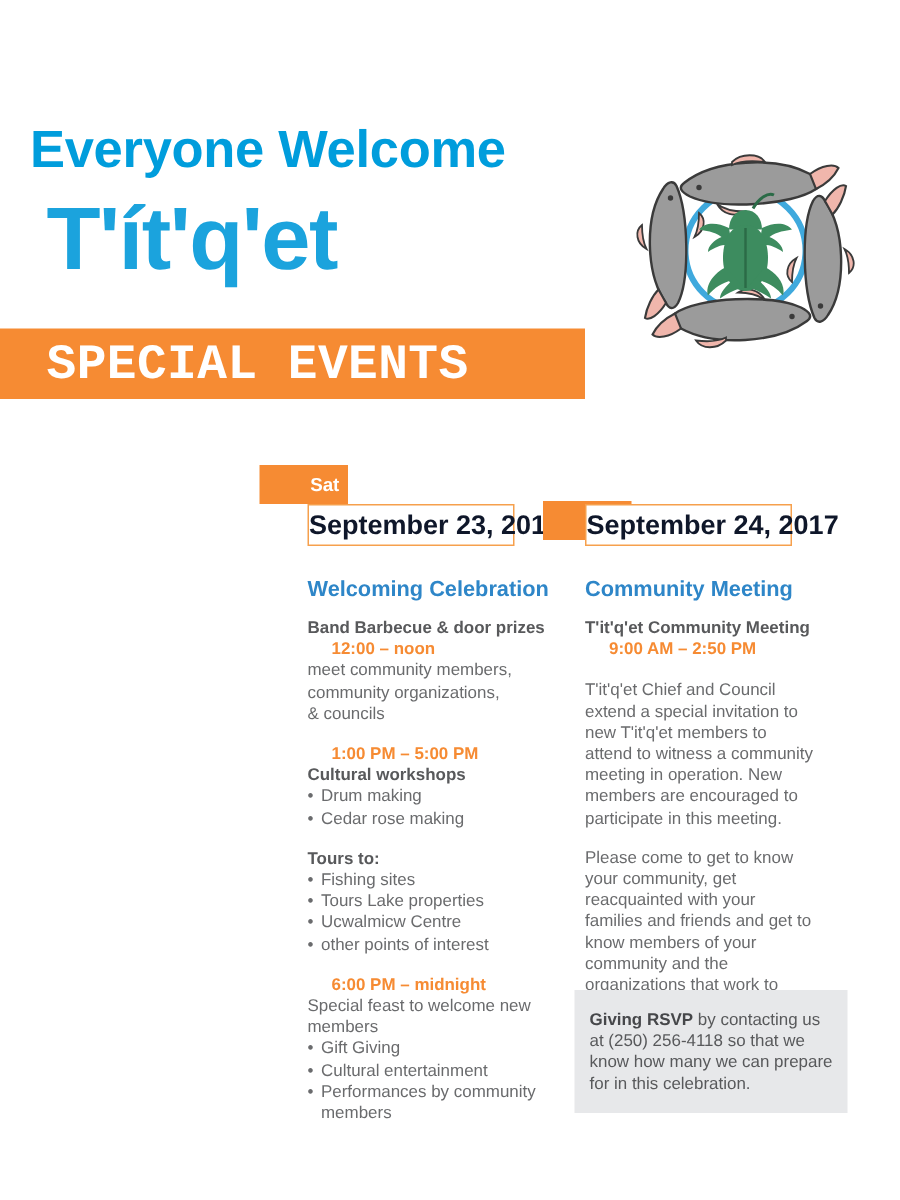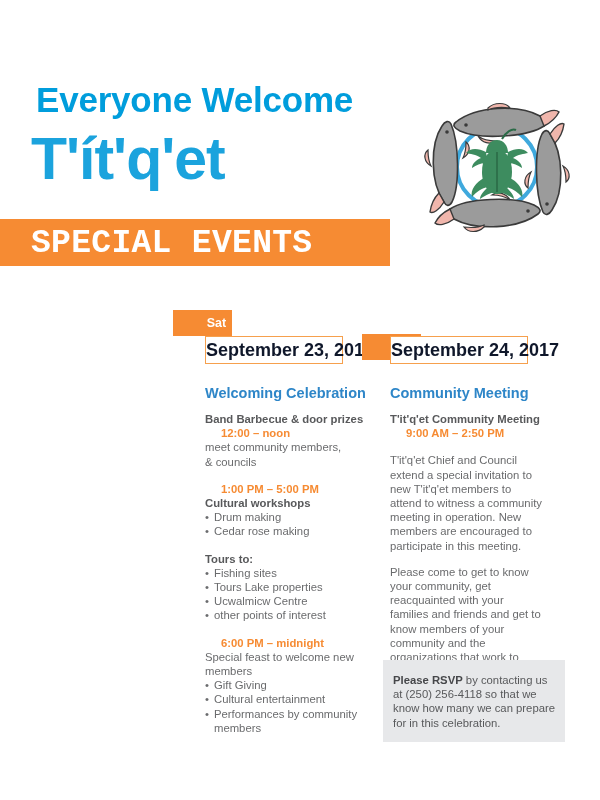--- a/index.html
+++ b/index.html
@@ -18,21 +18,21 @@
 
   
   #poster-header {
     position: absolute;
     left: 0; top: 0;
     width: 600px;
     height: 300px;
   }
   #headline-everyone {
     position: absolute;
-    left: 36px;
+    left: 20px;
     top: 80px;
     font-size: 35px;
     font-weight: bold;
     color: #009ddc;
     letter-spacing: -0.2px;
     white-space: nowrap;
   }
   #headline-titqet {
     position: absolute;
     left: 31px;
@@ -269,20 +269,21 @@
     <div class="date-box">September 23, 2017</div>
 
     <div class="section-heading">Welcoming Celebration</div>
 
     <div class="column-body">
 
       <div>
         <div class="bold-line">Band Barbecue &amp; door prizes</div>
         <div class="time-line">12:00 – noon</div>
         <div class="plain-line">meet community members,</div>
+        <div class="plain-line">community organizations,</div>
         <div class="plain-line">&amp; councils</div>
       </div>
 
       <div class="spacer"></div>
 
       <div>
         <div class="time-line">1:00 PM – 5:00 PM</div>
         <div class="bold-line">Cultural workshops</div>
         <ul class="bullets">
           <li>Drum making</li>
@@ -334,17 +335,17 @@
 
       <div class="spacer"></div>
 
       <p class="para">T'it'q'et Chief and Council extend a special invitation to new T'it'q'et members to attend to witness a community meeting in operation. New members are encouraged to participate in this meeting.</p>
       <p class="para">Please come to get to know your community, get reacquainted with your families and friends and get to know members of your community and the organizations that work to make T'it'q'et a good place to be.</p>
     </div>
   </div>
 
   <div id="rsvp-box">
     <div id="rsvp-text">
-      <b>Please RSVP</b><span> by contacting us at (250) 256-4118 so that we know how many we can prepare for in this celebration.</span>
+      <b>Giving RSVP</b><span> by contacting us at (250) 256-4118 so that we know how many we can prepare for in this celebration.</span>
     </div>
   </div>
 
 </div>
 
 </body></html>

